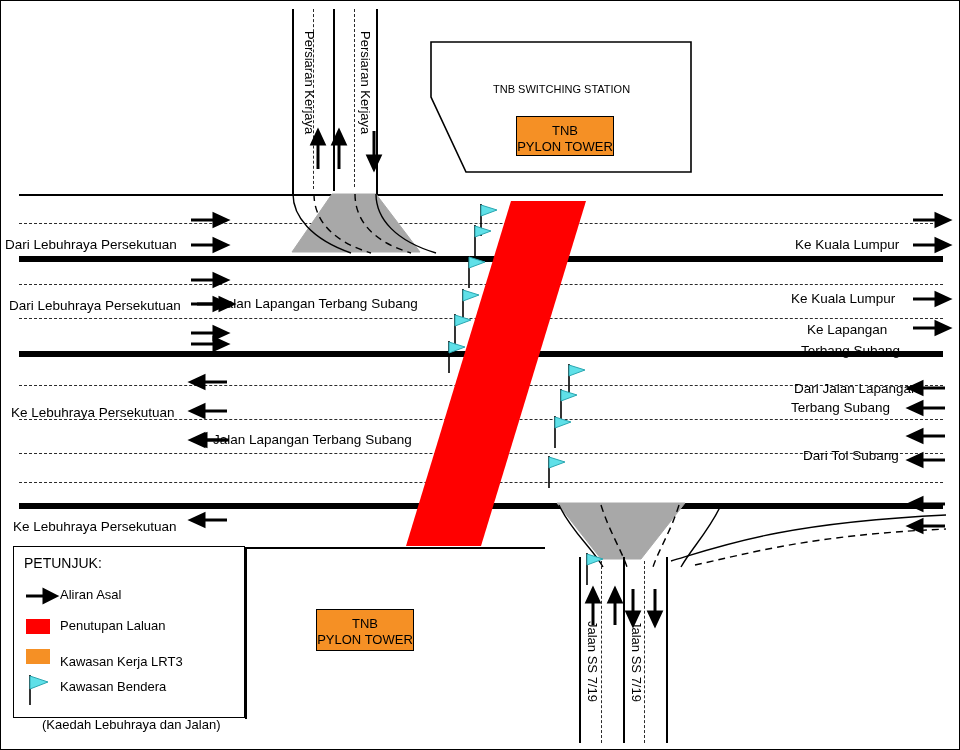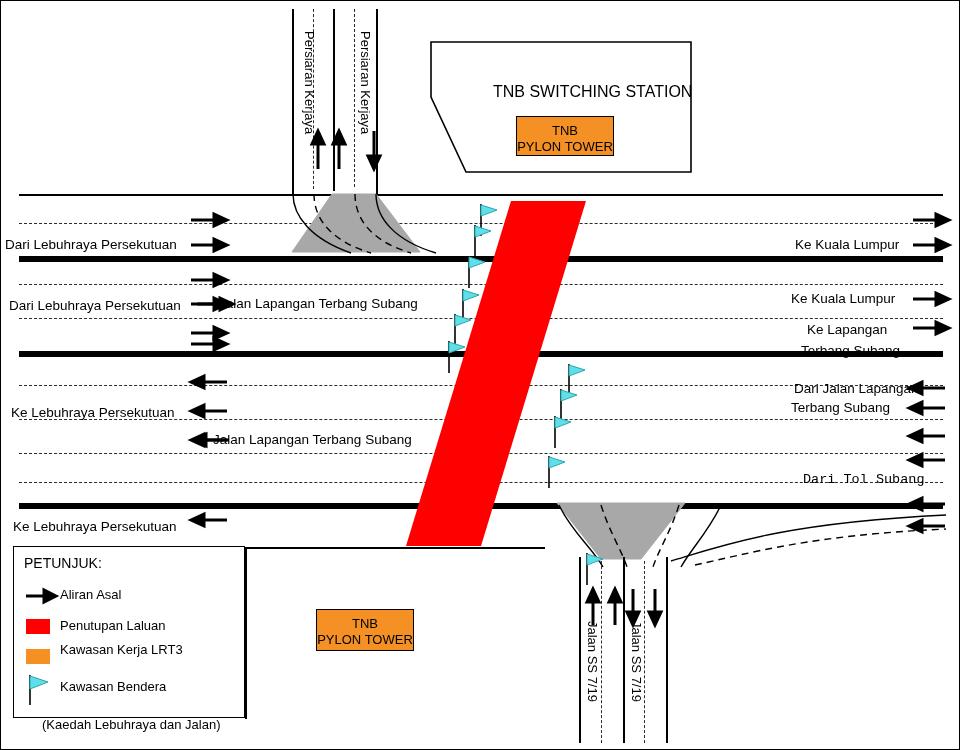--- a/index.html
+++ b/index.html
@@ -60,21 +60,21 @@
   svg.ic{overflow:visible;display:block;}
 </style>
 </head>
 <body>
 
 <div id="stage">
 
   <svg class="abs ic" style="left:425px;top:36px;" width="270" height="140">
     <polygon points="5,5 265,5 265,135 40,135 5,60" fill="#ffffff" stroke="#000" stroke-width="1.6"></polygon>
   </svg>
-  <div class="lbl" style="left:492px;top:82px;font-size:16px;">TNB SWITCHING STATION</div>
+  <div class="lbl" style="left:492px;top:82px;font-size:11px;">TNB SWITCHING STATION</div>
   <div class="orangebox" style="left:515px;top:115px;width:98px;height:40px;">
     <div>TNB</div>
     <div>PYLON TOWER</div>
   </div>
 
   <div class="vsolid" style="left:291px;top:8px;height:185px;"></div>
   <div class="vdash" style="left:312px;top:8px;height:180px;"></div>
   <div class="vsolid" style="left:332px;top:8px;height:182px;"></div>
   <div class="vdash" style="left:353px;top:8px;height:178px;"></div>
   <div class="vsolid" style="left:375px;top:8px;height:186px;"></div>
@@ -319,21 +319,21 @@
   <div class="lbl" style="left:218px;top:295px;">Jalan Lapangan Terbang Subang</div>
   <div class="lbl" style="left:212px;top:431px;">Jalan Lapangan Terbang Subang</div>
 
   <div class="lbl" style="left:794px;top:236px;">Ke Kuala Lumpur</div>
   <div class="lbl" style="left:790px;top:290px;">Ke Kuala Lumpur</div>
   <div class="lbl" style="left:806px;top:321px;">Ke Lapangan</div>
   <div class="lbl" style="left:800px;top:342px;">Terbang Subang</div>
 
   <div class="lbl" style="left:778px;top:380px;margin-left:15px;">Dari Jalan Lapangan</div>
   <div class="lbl" style="left:790px;top:399px;">Terbang Subang</div>
-  <div class="lbl" style="left:802px;top:471px;font-family:Liberation Mono, monospace;">Dari Tol Subang</div>
+  <div class="lbl" style="left:802px;top:447px;">Dari Tol Subang</div>
 
   <div class="lbl" style="left:10px;top:404px;">Ke Lebuhraya Persekutuan</div>
   <div class="lbl" style="left:12px;top:518px;">Ke Lebuhraya Persekutuan</div>
 
   <svg class="abs ic" style="left:478px;top:203px;" width="20" height="32">
     <line x1="2" y1="0" x2="2" y2="32" stroke="#000" stroke-width="1.6"></line>
     <polygon points="2,1 18,6 2,12" fill="#5fe0e8" stroke="#2aa6b0" stroke-width="1"></polygon>
   </svg>
   <svg class="abs ic" style="left:472px;top:224px;" width="20" height="32">
     <line x1="2" y1="0" x2="2" y2="32" stroke="#000" stroke-width="1.6"></line>
@@ -395,21 +395,21 @@
           <line x1="0" y1="7" x2="21" y2="7"></line>
           <polygon points="30,7 18,1 18,13"></polygon>
         </g>
     </svg>
     <div class="leg-txt" style="top:40px;">Aliran Asal</div>
 
     <div class="leg-sw" style="top:72px;width:24px;height:15px;background:#ff0000;"></div>
     <div class="leg-txt" style="top:71px;">Penutupan Laluan</div>
 
     <div class="leg-sw" style="top:102px;width:24px;height:15px;background:#f59025;"></div>
-    <div class="leg-txt" style="top:95px;">Kawasan Kerja LRT3</div>
+    <div class="leg-txt" style="top:107px;">Kawasan Kerja LRT3</div>
 
     <svg class="leg-sw ic" style="top:100px;left:14px;" width="24" height="34">
       <g transform="translate(0,28)">
         <line x1="2" y1="0" x2="2" y2="30" stroke="#000" stroke-width="1.6"></line>
         <polygon points="2,1 20,7 2,14" fill="#5fe0e8" stroke="#2aa6b0" stroke-width="1"></polygon>
       </g>
     </svg>
     <div class="leg-txt" style="top:132px;">Kawasan Bendera</div>
 
     <div class="leg-txt" style="top:170px;left:28px;">(Kaedah Lebuhraya dan Jalan)</div>

